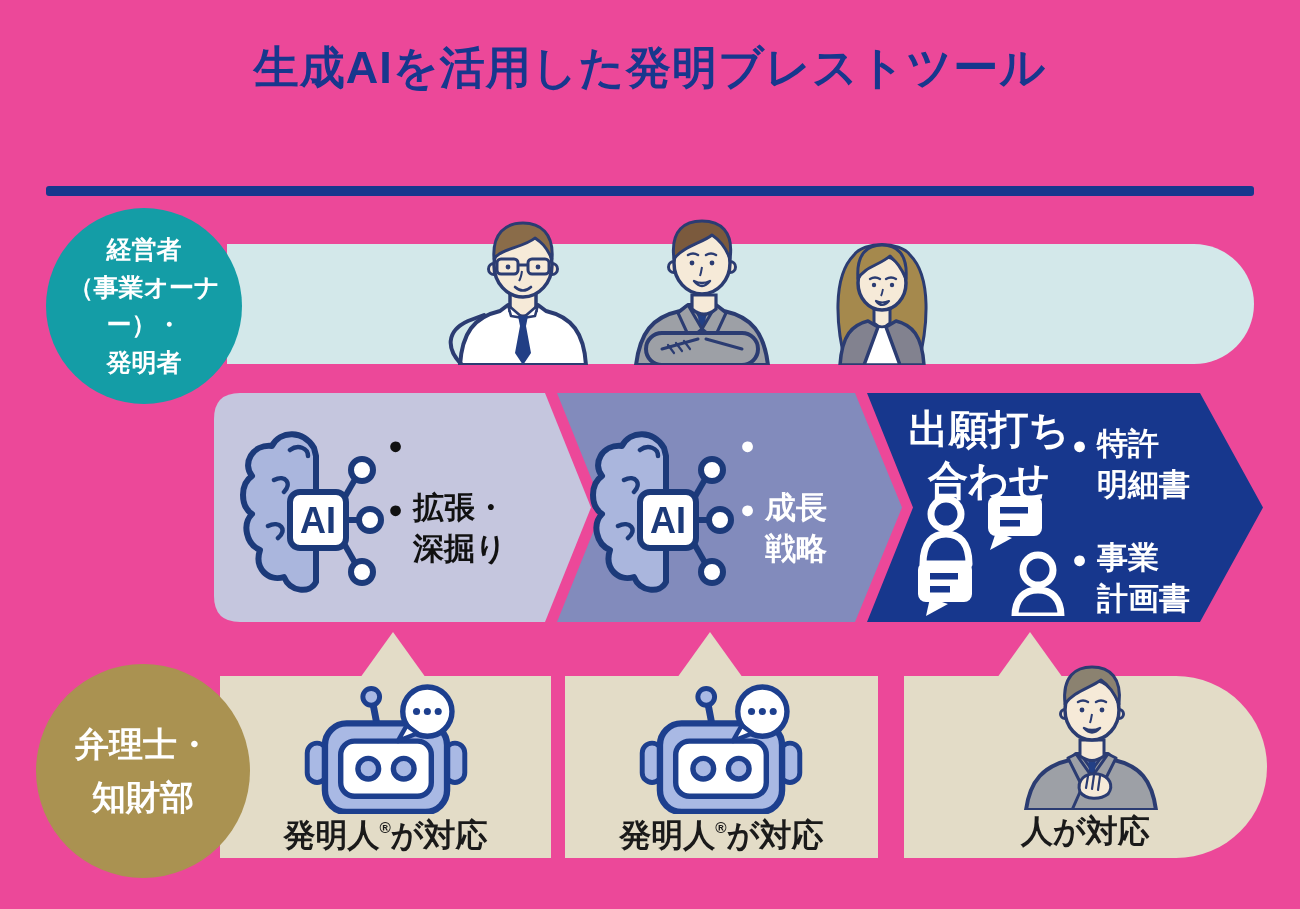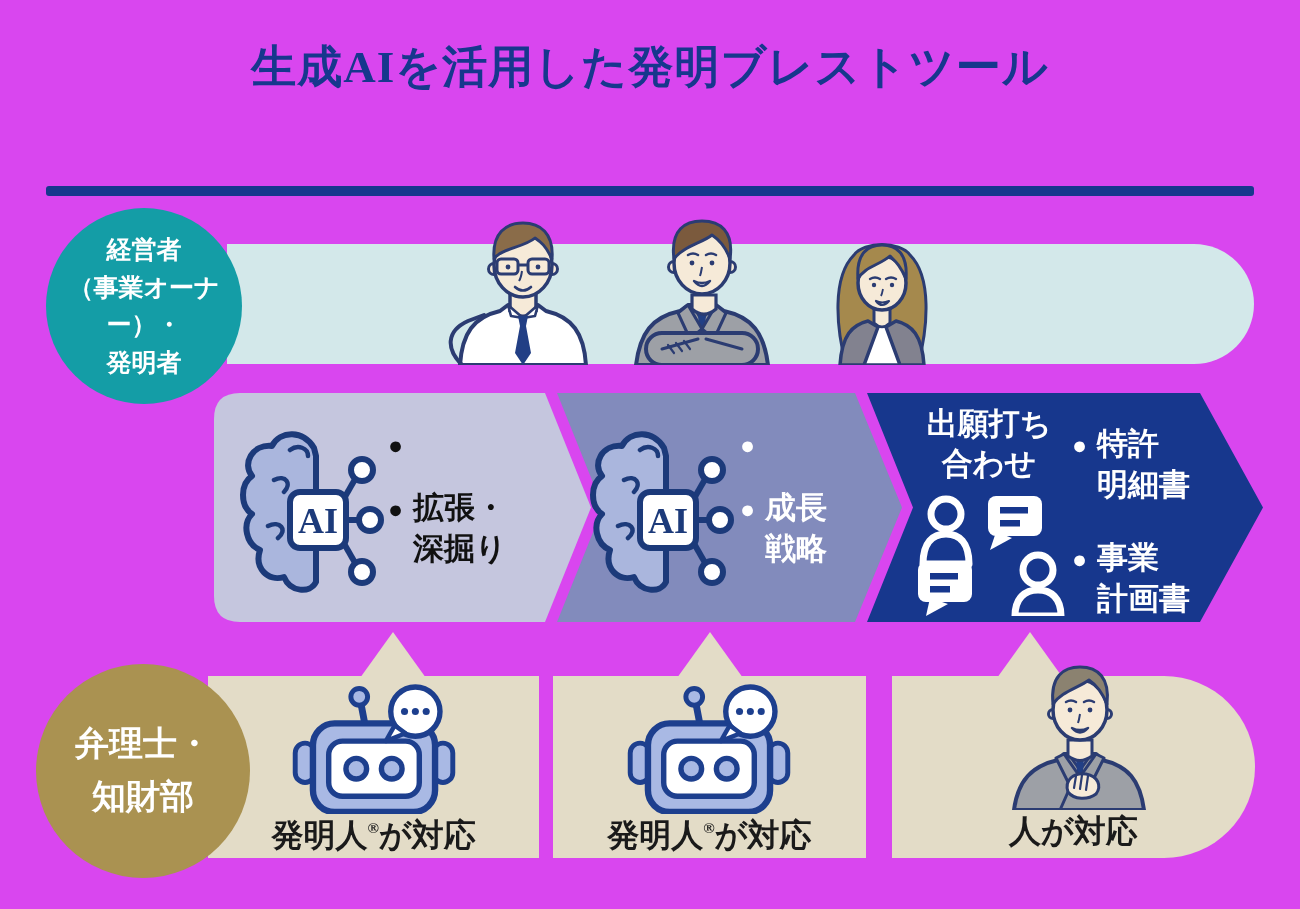--- a/index.html
+++ b/index.html
@@ -1,17 +1,17 @@
 <!DOCTYPE html>
 <html><head>
 <meta charset="utf-8">
 <style>
   html,body{margin:0;padding:0;background:#fff;}
-  .canvas{position:relative;width:1300px;height:909px;background:#d946ef;overflow:hidden;
-          font-family:Liberation Serif, serif;}
+  .canvas{position:relative;width:1300px;height:909px;background:#ec4899;overflow:hidden;
+          font-family:Liberation Sans, sans-serif;}
   .prewrap{white-space:pre-line;}
 
   
   .title{position:absolute;left:0;top:36px;width:100%;text-align:center;color:#17378d;
          font-weight:bold;font-size:45px;line-height:1.4;letter-spacing:1px;}
   .reg{font-size:0.48em;vertical-align:super;position:relative;top:-2px;}
   .rule{position:absolute;left:46px;top:186px;width:1208px;height:10px;background:#17378d;border-radius:3px;}
 
   
   .top-band{position:absolute;left:227px;top:244px;width:1027px;height:120px;
@@ -27,31 +27,31 @@
   
   .band-svg{position:absolute;left:210px;top:393px;}
   .stage-icon{position:absolute;}
   .bullets{position:absolute;display:flex;flex-direction:column;gap:26px;}
   .bullet{display:flex;align-items:flex-start;font-size:31px;font-weight:bold;line-height:1.32;}
   .bullet .marker{font-size:25px;margin:5px 10px 0 0;}
   .bullets-1{left:388px;top:424px;color:#111;}
   .bullets-2{left:740px;top:424px;color:#fff;}
   .bullets-3{left:1072px;top:424px;color:#fff;gap:32px;}
   .stage3-heading{position:absolute;left:890px;top:404px;width:198px;text-align:center;color:#fff;
-                  font-weight:bold;font-size:31px;line-height:1.28;}
+                  font-weight:bold;font-size:40px;line-height:1.28;}
 
   
   .tri{position:absolute;width:0;height:0;border-left:33px solid transparent;
        border-right:33px solid transparent;border-bottom:46px solid #e3dcc7;}
   .tri-1{left:360px;top:632px;}
   .tri-2{left:677px;top:632px;}
   .tri-3{left:997px;top:632px;}
 
   
-  .bottom-band{position:absolute;left:208px;top:676px;width:1047px;height:182px;display:flex;gap:14px;}
+  .bottom-band{position:absolute;left:220px;top:676px;width:1047px;height:182px;display:flex;gap:14px;}
   .seg{background:#e3dcc7;height:182px;display:flex;flex-direction:column;align-items:center;}
   .seg-1{width:339px;}
   .seg-2{width:320px;}
   .seg-3{width:372px;border-radius:0 91px 91px 0;margin-left:12px;}
   .seg .robot{margin-top:8px;}
   .seg-3 .attorney{margin-top:-18px;}
   .seg-label{font-size:32px;font-weight:bold;color:#1a1a1a;white-space:nowrap;margin-top:0;}
   .seg-label .reg{top:-1px;}
 </style>
 </head>

